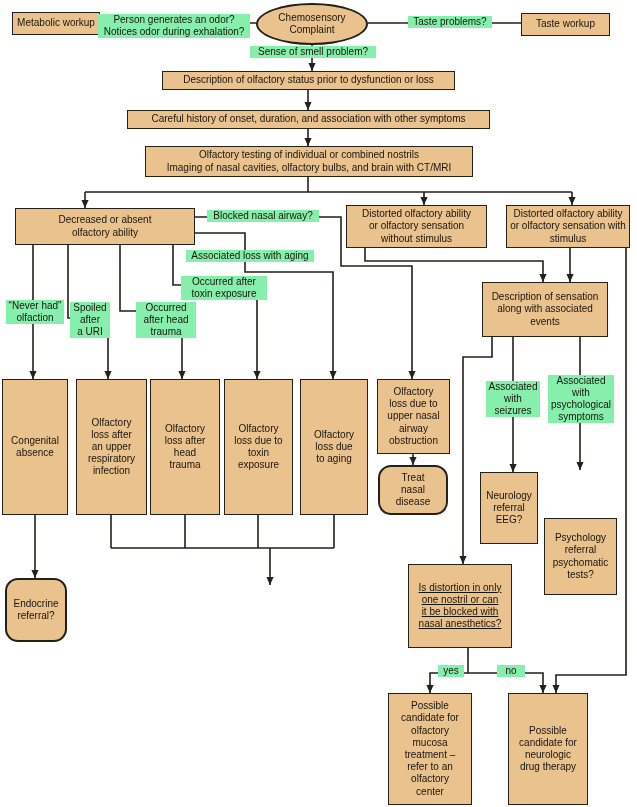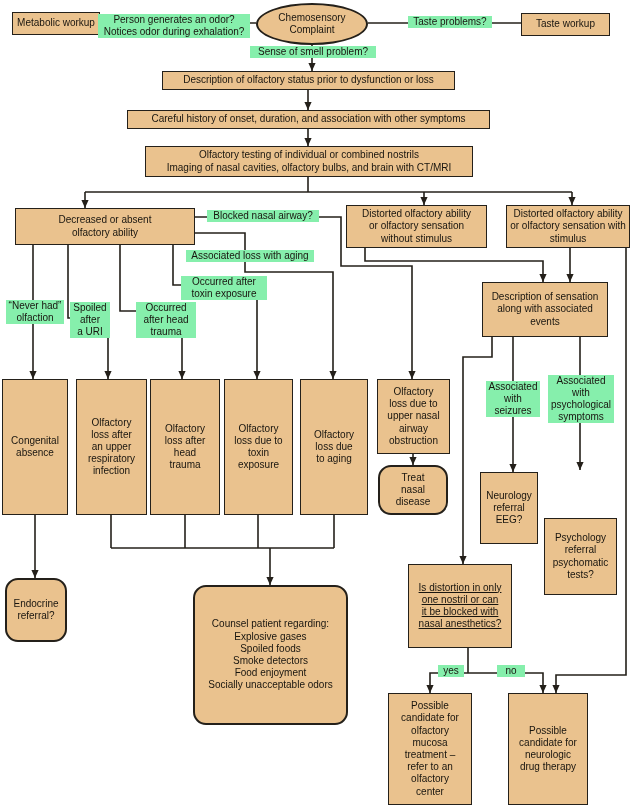--- a/index.html
+++ b/index.html
@@ -140,26 +140,20 @@
 disease</div>
     <div class="node rect" style="left: 480px; top: 472px; width: 58px; height: 72px; background: rgb(234, 194, 142); border-color: rgb(36, 32, 26);">Neurology
 referral
 EEG?</div>
     <div class="node rect" style="left: 544px; top: 470px; width: 73px; height: 77px; background: rgb(234, 194, 142); border-color: rgb(36, 32, 26); margin-top: 48px;">Psychology
 referral
 psychomatic
 tests?</div>
     <div class="node round" style="left: 5px; top: 578px; width: 62px; height: 64px; background: rgb(234, 194, 142); border-color: rgb(36, 32, 26);">Endocrine
 referral?</div>
-    <div class="node round" style="left: 193px; top: 585px; width: 155px; height: 140px; background: rgb(234, 194, 142); border-color: rgb(36, 32, 26);">Counsel patient regarding:
-Explosive gases
-Spoiled foods
-Smoke detectors
-Food enjoyment
-Socially unacceptable odors</div>
     <div class="node rect" style="left: 408px; top: 564px; width: 104px; height: 84px; background: rgb(234, 194, 142); border-color: rgb(36, 32, 26); text-decoration: underline;">Is distortion in only
 one nostril or can
 it be blocked with
 nasal anesthetics?</div>
     <div class="node rect" style="left: 388px; top: 693px; width: 84px; height: 112px; background: rgb(234, 194, 142); border-color: rgb(36, 32, 26);">Possible
 candidate for
 olfactory
 mucosa
 treatment –
 refer to an

